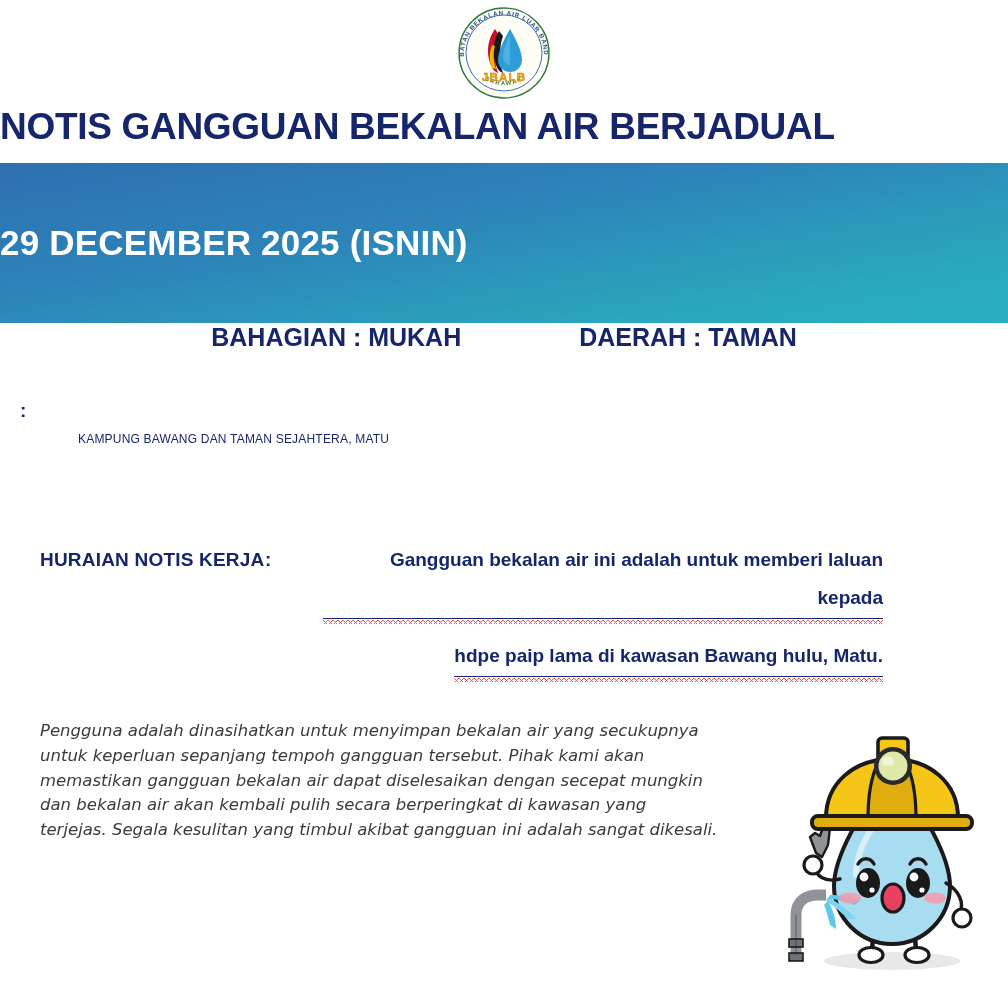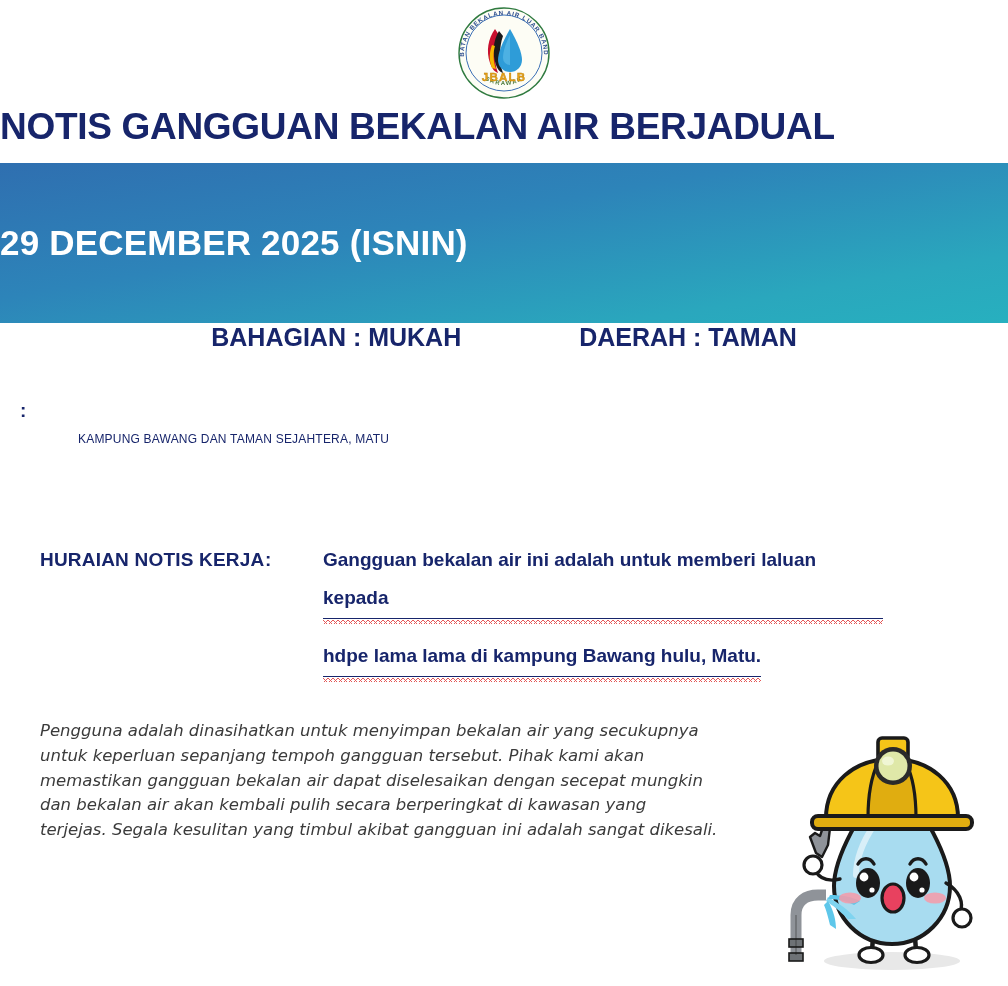--- a/index.html
+++ b/index.html
@@ -82,21 +82,21 @@
     font-size: 12px;
     font-weight: normal;
     letter-spacing: 0.2px;
     margin-top: 32px;
   }
 
   .field-row.desc { padding-top: 95px; }
   .field-row.desc .field-label { padding-top: 8px; }
   .field-row.desc .field-colon { padding-top: 8px; }
 
-  .desc-lines { width: 560px; }
+  .desc-lines { width: 560px; text-align: right; }
   .desc-line {
     font-size: 19px;
     font-weight: bold;
     color: #17256b;
     line-height: 38px;
     position: relative;
     display: inline-block;
     border-bottom: 1.6px solid #17256b;
     margin-bottom: 18px;
     padding-bottom: 1px;
@@ -178,21 +178,21 @@
   <div class="field-row">
     <div class="field-colon">:</div>
     <div class="field-value">KAMPUNG BAWANG DAN TAMAN SEJAHTERA, MATU</div>
   </div>
 
   <div class="field-row desc">
     <div class="field-label">HURAIAN NOTIS KERJA</div>
     <div class="field-colon">:</div>
     <div class="desc-lines">
       <div><span class="desc-line">Gangguan bekalan air ini adalah untuk memberi laluan kepada</span></div>
-      <div><span class="desc-line">hdpe  lama lama di kampung Bawang hulu, Matu.</span></div>
+      <div><span class="desc-line">hdpe  paip lama di kawasan Bawang hulu, Matu.</span></div>
     </div>
   </div>
 
   <p class="note">Pengguna adalah dinasihatkan untuk menyimpan bekalan air yang secukupnya untuk keperluan sepanjang tempoh gangguan tersebut. Pihak kami akan memastikan gangguan bekalan air dapat diselesaikan dengan secepat mungkin dan bekalan air akan kembali pulih secara berperingkat di kawasan yang terjejas. Segala kesulitan yang timbul akibat gangguan ini adalah sangat dikesali.</p>
 </div>
 
 <svg class="mascot" viewBox="0 0 230 245">
 
   <ellipse cx="118" cy="228" rx="68" ry="9" fill="#e8e8e8"></ellipse>
 

